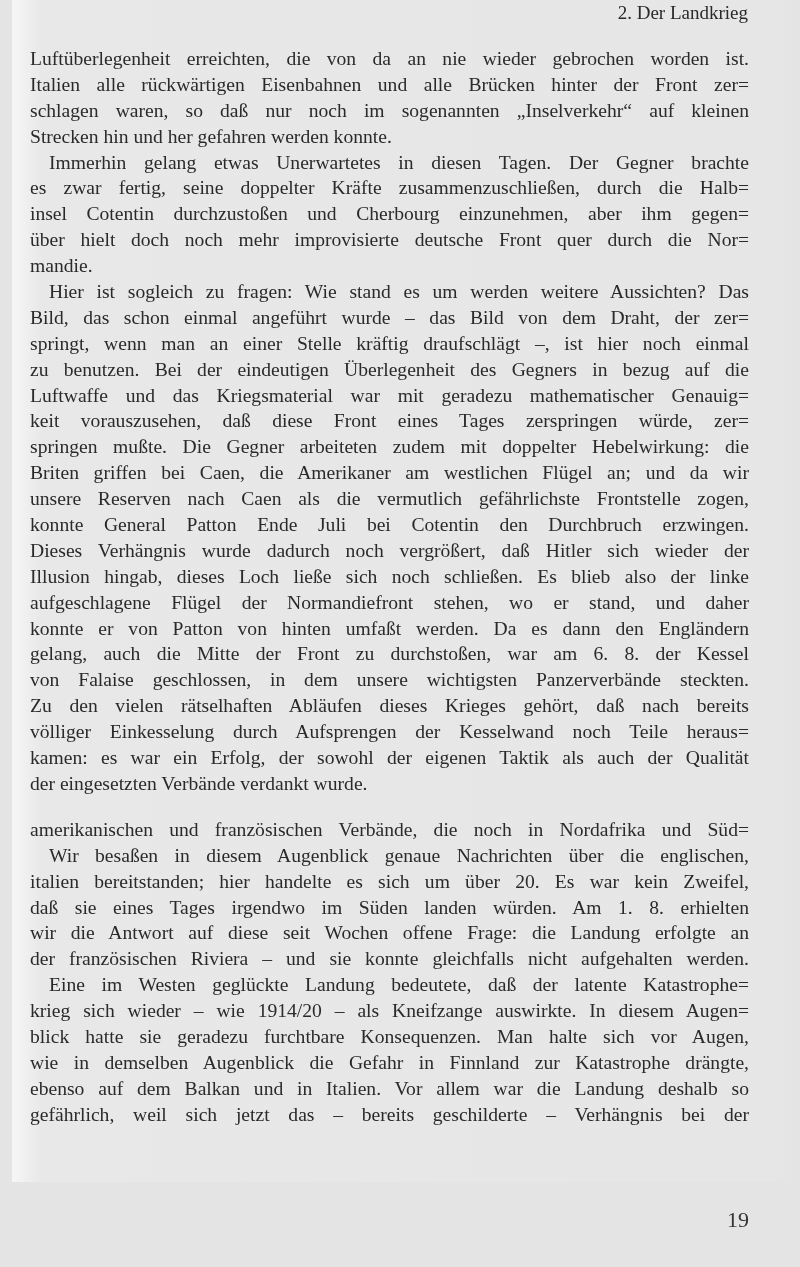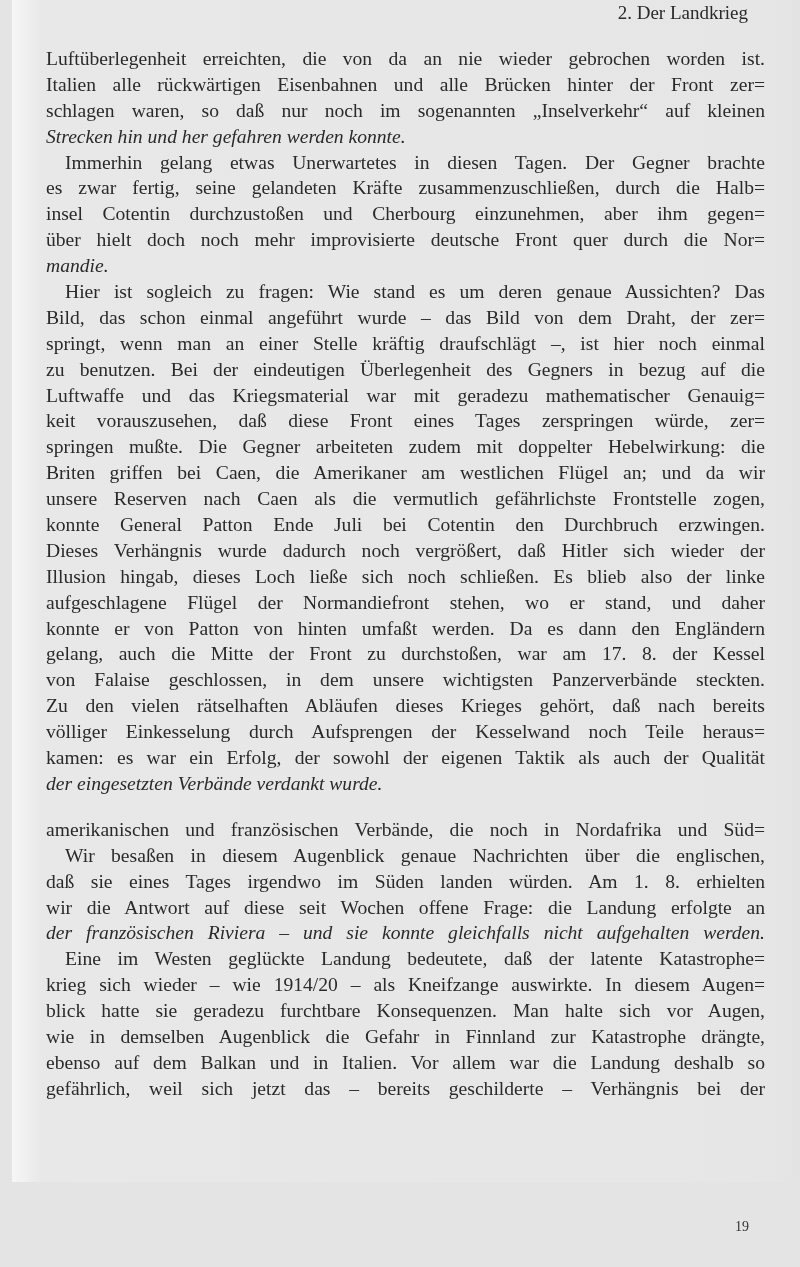--- a/index.html
+++ b/index.html
@@ -15,80 +15,80 @@
       background: linear-gradient(90deg, #f6f6f6 0px, #e8e8e8 30px, #e6e6e6 760px, #e2e2e2 800px);
     }
     .running-head {
       position: absolute; top: 2px; right: 64px;
       font-size: 19px; color: #2a2a2a;
     }
     .body-text {
       position: absolute; left: 18px; top: 46px; width: 719px;
       font-size: 19.6px; line-height: 25.9px;
       text-align: justify;
-      margin-left: 16px;
     }
     .line { display: block; white-space: nowrap; text-align-last: justify; text-align: justify; height: 25.9px; }
-    .line.last { text-align-last: left; font-style: italic; }
+    .line.last { text-align-last: left; }
     .para-gap { height: 20px; }
     .page-number {
       position: absolute; right: 63px; top: 1207px;
-      font-size: 14px; color: #333; margin-top: 12px;
+      font-size: 22px; color: #333;
     }
   </style>
 </head>
 <body>
 
 <div class="page">
   <div class="running-head">2. Der Landkrieg</div>
 
   <div class="body-text">
 
     <div>
       <span class="line">Luftüberlegenheit erreichten, die von da an nie wieder gebrochen worden ist.</span>
       <span class="line">Italien alle rückwärtigen Eisenbahnen und alle Brücken hinter der Front zer=</span>
       <span class="line">schlagen waren, so daß nur noch im sogenannten „Inselverkehr“ auf kleinen</span>
       <span class="line last">Strecken hin und her gefahren werden konnte.</span>
     </div>
 
     <div>
       <span class="line" style="padding-left:19px">Immerhin gelang etwas Unerwartetes in diesen Tagen. Der Gegner brachte</span>
-      <span class="line">es zwar fertig, seine gelandeten Kräfte zusammenzuschließen, durch die Halb=</span>
+      <span class="line">es zwar fertig, seine doppelter Kräfte zusammenzuschließen, durch die Halb=</span>
       <span class="line">insel Cotentin durchzustoßen und Cherbourg einzunehmen, aber ihm gegen=</span>
       <span class="line">über hielt doch noch mehr improvisierte deutsche Front quer durch die Nor=</span>
       <span class="line last">mandie.</span>
     </div>
 
     <div>
-      <span class="line" style="padding-left:19px">Hier ist sogleich zu fragen: Wie stand es um deren genaue Aussichten? Das</span>
+      <span class="line" style="padding-left:19px">Hier ist sogleich zu fragen: Wie stand es um werden weitere Aussichten? Das</span>
       <span class="line">Bild, das schon einmal angeführt wurde – das Bild von dem Draht, der zer=</span>
       <span class="line">springt, wenn man an einer Stelle kräftig draufschlägt –, ist hier noch einmal</span>
       <span class="line">zu benutzen. Bei der eindeutigen Überlegenheit des Gegners in bezug auf die</span>
       <span class="line">Luftwaffe und das Kriegsmaterial war mit geradezu mathematischer Genauig=</span>
       <span class="line">keit vorauszusehen, daß diese Front eines Tages zerspringen würde, zer=</span>
       <span class="line">springen mußte. Die Gegner arbeiteten zudem mit doppelter Hebelwirkung: die</span>
       <span class="line">Briten griffen bei Caen, die Amerikaner am westlichen Flügel an; und da wir</span>
       <span class="line">unsere Reserven nach Caen als die vermutlich gefährlichste Frontstelle zogen,</span>
       <span class="line">konnte General Patton Ende Juli bei Cotentin den Durchbruch erzwingen.</span>
       <span class="line">Dieses Verhängnis wurde dadurch noch vergrößert, daß Hitler sich wieder der</span>
       <span class="line">Illusion hingab, dieses Loch ließe sich noch schließen. Es blieb also der linke</span>
       <span class="line">aufgeschlagene Flügel der Normandiefront stehen, wo er stand, und daher</span>
       <span class="line">konnte er von Patton von hinten umfaßt werden. Da es dann den Engländern</span>
-      <span class="line">gelang, auch die Mitte der Front zu durchstoßen, war am 17. 8. der Kessel</span>
+      <span class="line">gelang, auch die Mitte der Front zu durchstoßen, war am 6. 8. der Kessel</span>
       <span class="line">von Falaise geschlossen, in dem unsere wichtigsten Panzerverbände steckten.</span>
       <span class="line">Zu den vielen rätselhaften Abläufen dieses Krieges gehört, daß nach bereits</span>
       <span class="line">völliger Einkesselung durch Aufsprengen der Kesselwand noch Teile heraus=</span>
       <span class="line">kamen: es war ein Erfolg, der sowohl der eigenen Taktik als auch der Qualität</span>
       <span class="line last">der eingesetzten Verbände verdankt wurde.</span>
     </div>
     <div class="para-gap"></div>
 
     <div>
       <span class="line">amerikanischen und französischen Verbände, die noch in Nordafrika und Süd=</span>
       <span class="line" style="padding-left:19px">Wir besaßen in diesem Augenblick genaue Nachrichten über die englischen,</span>
+      <span class="line">italien bereitstanden; hier handelte es sich um über 20. Es war kein Zweifel,</span>
       <span class="line">daß sie eines Tages irgendwo im Süden landen würden. Am 1. 8. erhielten</span>
       <span class="line">wir die Antwort auf diese seit Wochen offene Frage: die Landung erfolgte an</span>
       <span class="line last" style="text-align-last:justify">der französischen Riviera – und sie konnte gleichfalls nicht aufgehalten werden.</span>
     </div>
 
     <div>
       <span class="line" style="padding-left:19px">Eine im Westen geglückte Landung bedeutete, daß der latente Katastrophe=</span>
       <span class="line">krieg sich wieder – wie 1914/20 – als Kneifzange auswirkte. In diesem Augen=</span>
       <span class="line">blick hatte sie geradezu furchtbare Konsequenzen. Man halte sich vor Augen,</span>
       <span class="line">wie in demselben Augenblick die Gefahr in Finnland zur Katastrophe drängte,</span>

